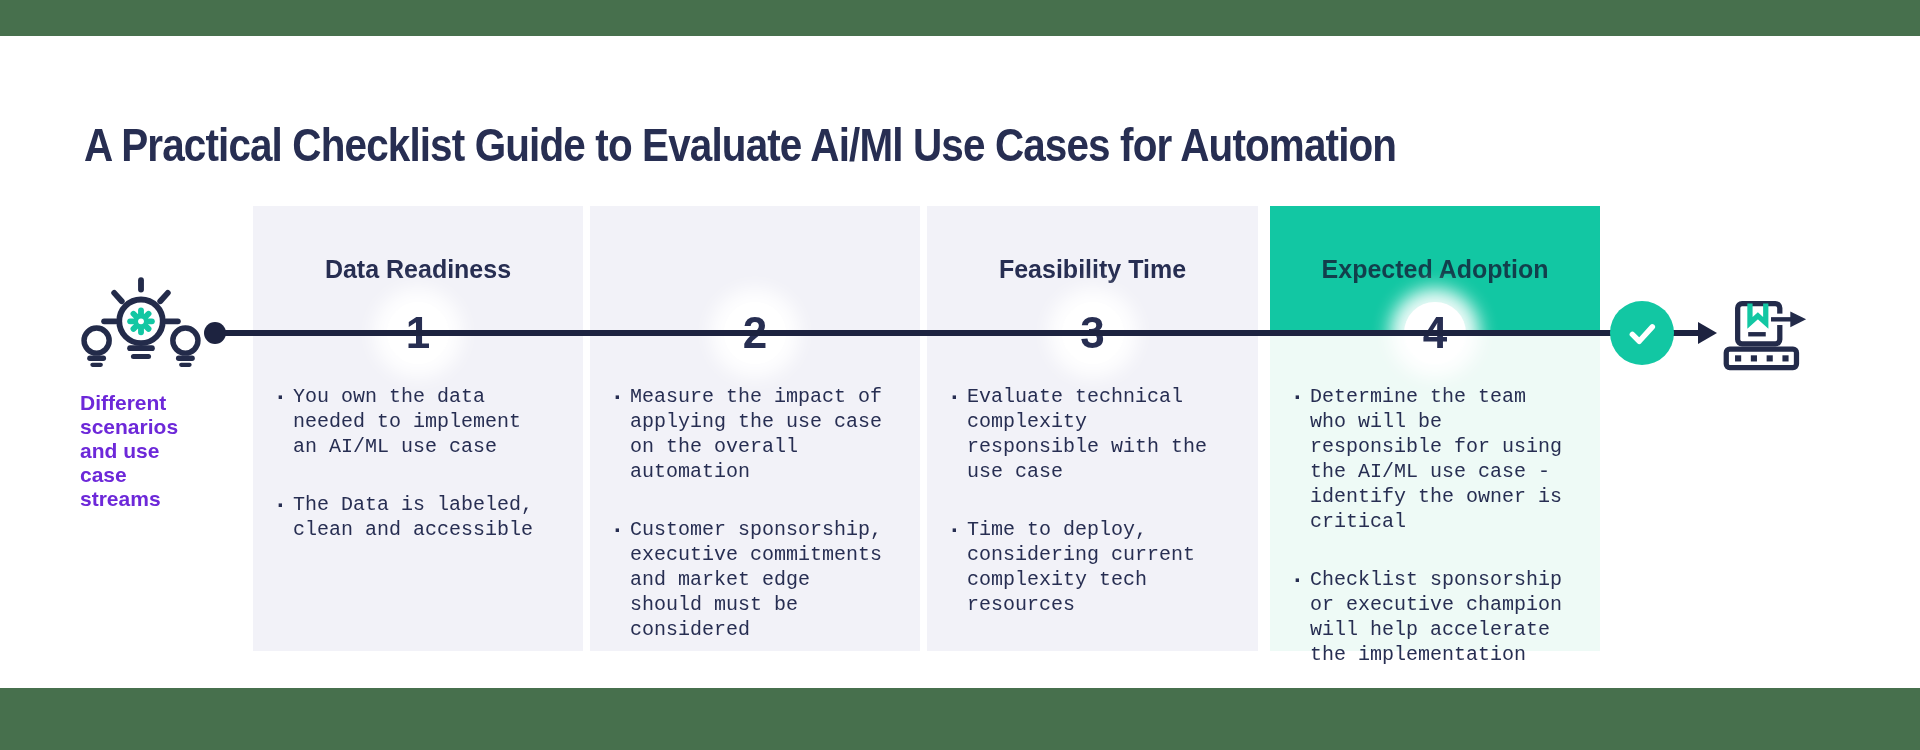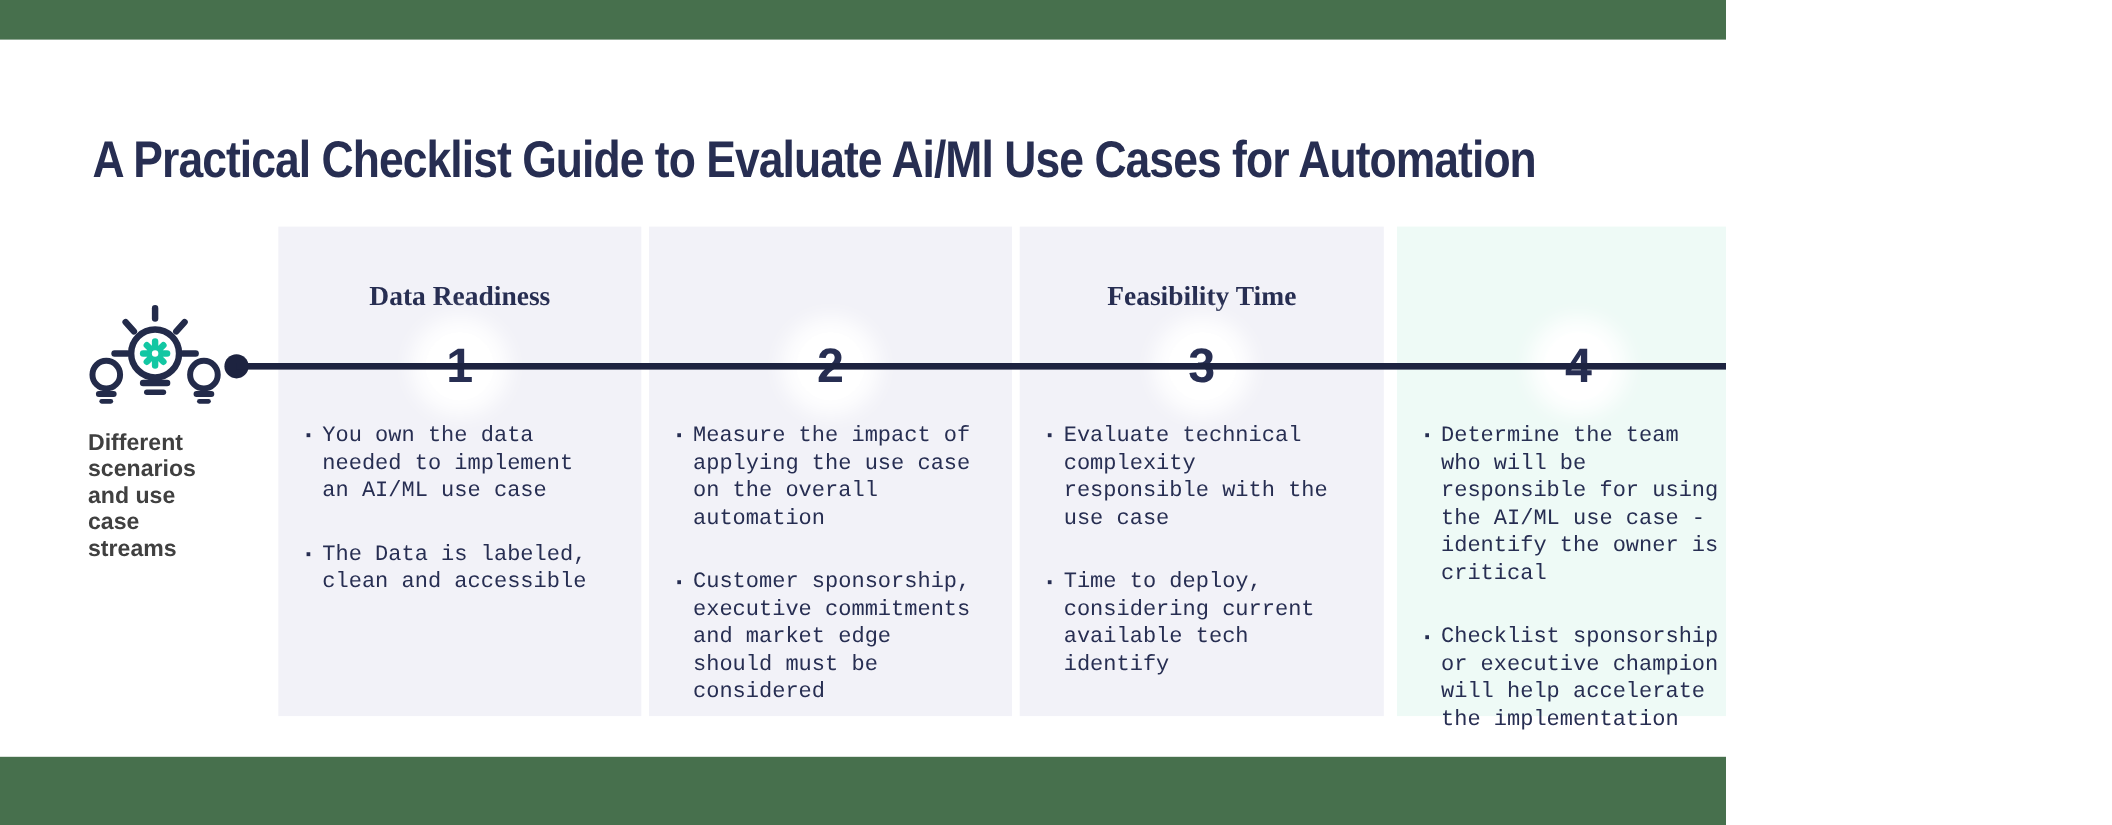--- a/index.html
+++ b/index.html
@@ -1,50 +1,50 @@
 <!DOCTYPE html>
 <html><head>
 <meta charset="utf-8">
 <style>
   html,body{margin:0;padding:0;}
   body{font-family:"Liberation Sans",sans-serif;}
-  .canvas{position:relative;width:1569px;height:750px;background:#ffffff;overflow:hidden;}
+  .canvas{position:relative;width:1920px;height:750px;background:#ffffff;overflow:hidden;}
   .band{position:absolute;left:0;width:1920px;background:#47704d;}
   .band.top{top:0;height:36px;}
   .band.bottom{top:688px;height:62px;}
 
   .page-title{position:absolute;left:84px;top:86px;font-size:47px;font-weight:bold;
     color:#272e52;white-space:nowrap;letter-spacing:-1px;transform:scaleX(0.86);
     transform-origin:left center;}
 
   
   .timeline{position:absolute;left:215px;top:330px;width:1483px;height:6px;background:#1d2340;z-index:2;}
   .timeline-dot{position:absolute;left:204px;top:322px;width:22px;height:22px;border-radius:50%;background:#1d2340;z-index:2;}
   .arrowhead{position:absolute;left:1698px;top:322px;width:0;height:0;z-index:2;
     border-top:11px solid transparent;border-bottom:11px solid transparent;border-left:19px solid #1d2340;}
 
   
   .card{position:absolute;top:206px;height:445px;width:330px;background:#f2f2f8;z-index:1;}
   .card.highlight{background:#eefaf6;}
   .card-header{position:absolute;top:0;left:0;right:0;height:127px;display:flex;align-items:center;justify-content:center;}
   .card.highlight .card-header{background:#12c7a3;}
-  .card-title{font-size:25px;font-weight:bold;color:#272e52;font-family:Liberation Serif, serif;}
+  .card-title{font-size:25px;font-weight:bold;color:#272e52;}
   .card.highlight .card-title{color:#123f4c;}
   .num-badge{position:absolute;left:50%;top:127px;transform:translate(-50%,-50%);
     width:62px;height:62px;border-radius:50%;background:#ffffff;z-index:3;
     box-shadow:0 0 18px 14px rgba(255,255,255,0.92);
     display:flex;align-items:center;justify-content:center;
     font-size:44px;font-weight:bold;color:#272e52;}
   .bullets{position:absolute;top:178px;left:24px;right:28px;}
   .bullet{display:flex;margin-bottom:33px;}
   .bullet .dot{flex:0 0 16px;font-size:24px;line-height:25px;font-weight:bold;color:#272e52;}
   .bullet .txt{font-size:20px;line-height:25px;color:#272e52;font-family:Liberation Mono, monospace;}
 
   
-  .flow-caption{position:absolute;font-size:21px;line-height:24px;font-weight:bold;color:#404040;}
+  .flow-caption{position:absolute;font-size:21px;line-height:24px;font-weight:bold;color:#6d28d9;}
   .flow-caption.left{left:80px;top:391px;width:106px;}
   .flow-caption.right{left:1716px;top:390px;width:122px;}
   .icon-box{position:absolute;}
   .check-circle{position:absolute;left:1610px;top:301px;width:64px;height:64px;border-radius:50%;
     background:#12c7a3;z-index:3;display:flex;align-items:center;justify-content:center;}
 </style>
 </head>
 <body>
 
 <div class="canvas">
@@ -126,26 +126,29 @@
       <div class="card-title">Feasibility Time</div>
     </div>
     <div class="num-badge">3</div>
     <div class="bullets">
       <div class="bullet">
         <span class="dot">·</span>
         <span class="txt">Evaluate technical complexity responsible with the use case</span>
       </div>
       <div class="bullet">
         <span class="dot">·</span>
-        <span class="txt">Time to deploy, considering current available tech identify</span>
+        <span class="txt">Time to deploy, considering current complexity tech resources</span>
       </div>
     </div>
   </div>
 
   <div class="card highlight" style="left:1270px;">
+    <div class="card-header">
+      <div class="card-title">Expected Adoption</div>
+    </div>
     <div class="num-badge">4</div>
     <div class="bullets">
       <div class="bullet">
         <span class="dot">·</span>
         <span class="txt">Determine the team who will be responsible for using the AI/ML use case - identify the owner is critical</span>
       </div>
       <div class="bullet">
         <span class="dot">·</span>
         <span class="txt">Checklist sponsorship or executive champion will help accelerate the implementation</span>
       </div>

